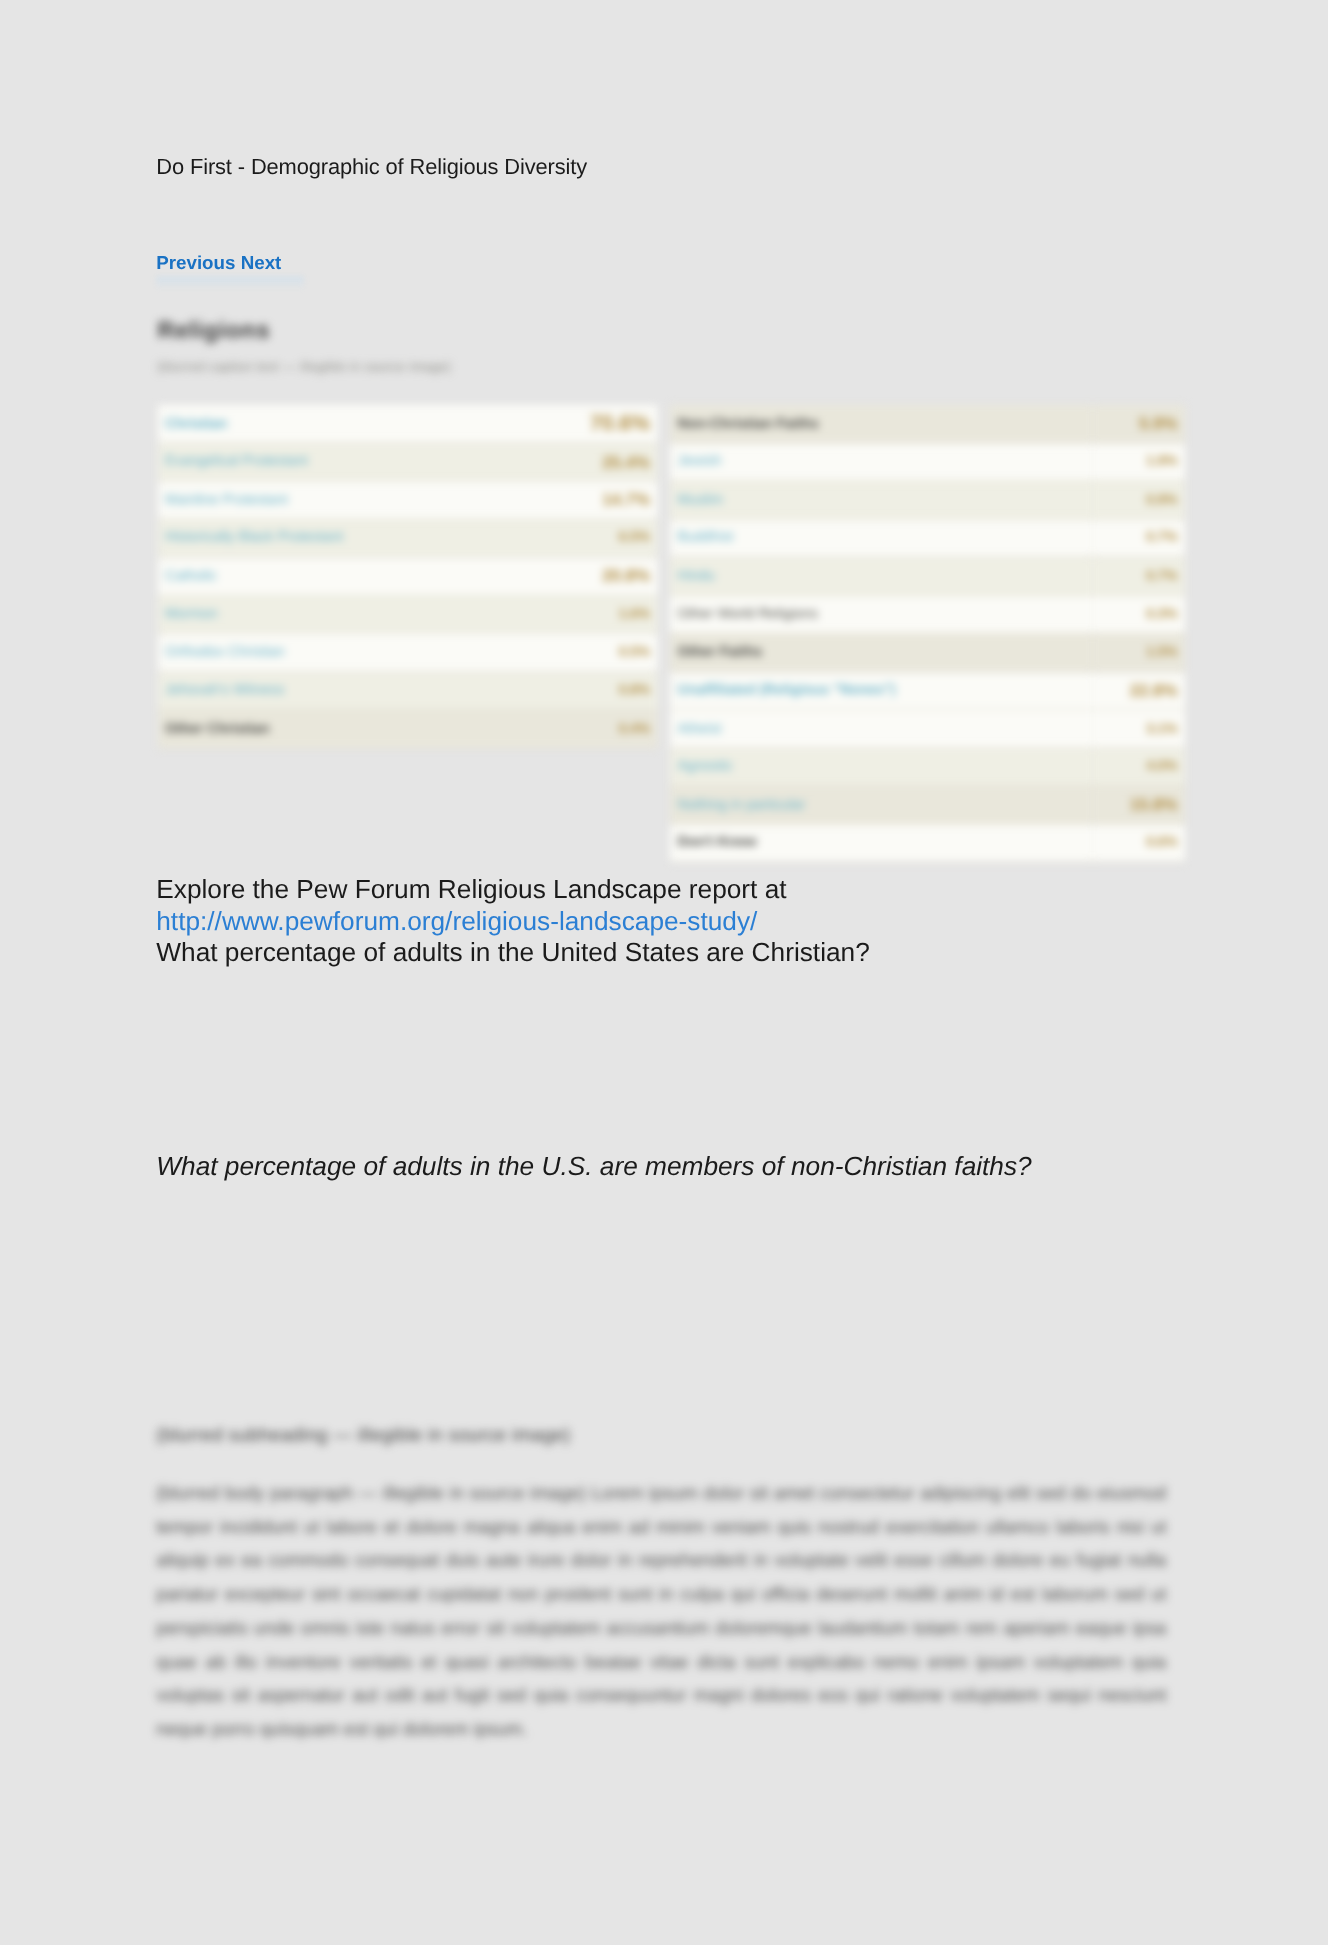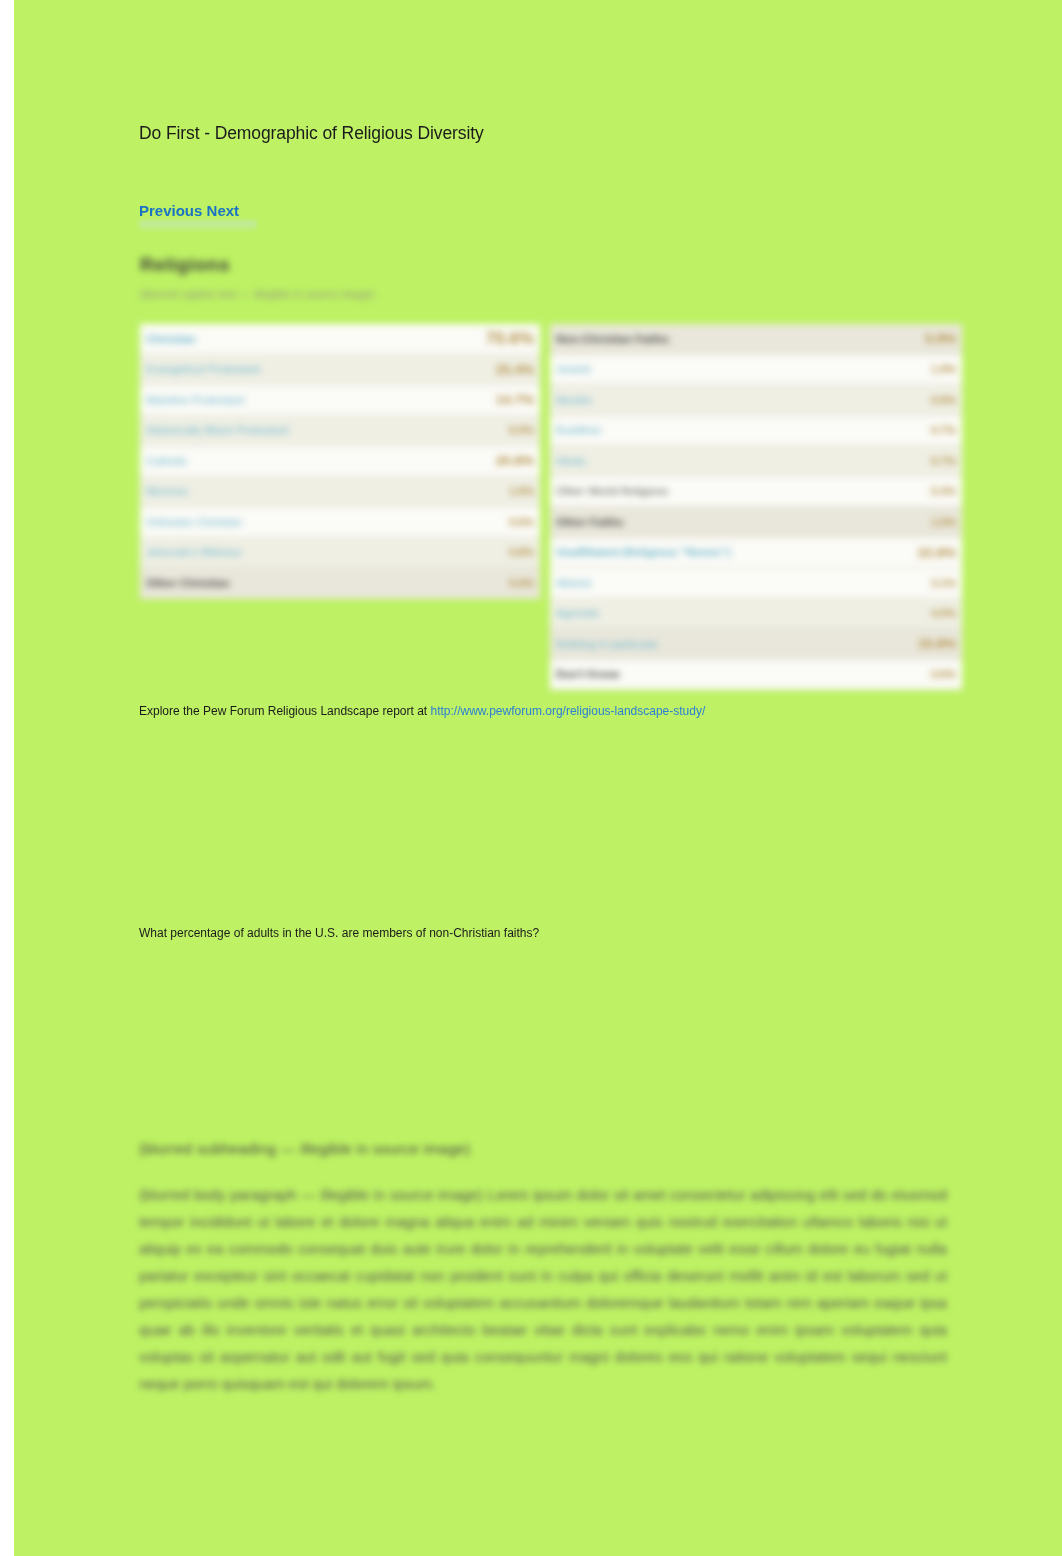--- a/index.html
+++ b/index.html
@@ -12,22 +12,21 @@
     height: 1556px;
     position: relative;
     font-family: "Liberation Sans", sans-serif;
     color: #1a1a1a;
     overflow: hidden;
   }
 
   .page {
     position: absolute;
     inset: 0;
-    background: #bef264;
-    margin-left: 14px;
+    background: #e5e5e5;
   }
 
   
   .doc-title {
     position: absolute;
     left: 125px;
     top: 121px;
     font-size: 17.5px;
     line-height: 24px;
     letter-spacing: -0.1px;
@@ -130,28 +129,28 @@
 
   .val-big   { font-size: 17px; color: #b8964a; }
   .val-mid   { font-size: 13.5px; color: #bb9a4e; }
   .val-small { font-size: 11px; color: #9a9a90; font-weight: normal; }
 
   
   .prose {
     position: absolute;
     left: 125px;
     width: 800px;
-    font-size: 12px;
+    font-size: 21px;
     line-height: 25.5px;
     color: #1b1b1b;
   }
   .prose a { color: #2b7fd4; text-decoration: none; }
 
   .explore-block { top: 699px; }
-  .q2-block { top: 921px; }
+  .q2-block { top: 921px; font-style: italic; }
 
   
   .article-blur {
     position: absolute;
     left: 125px;
     top: 1138px;
     width: 808px;
     filter: blur(3.4px);
     color: #4c4c4c;
   }
@@ -280,20 +279,21 @@
               <td class="value val-small">0.6%</td>
             </tr>
           </tbody>
       </table>
 
     </div>
   </div>
 
   <div class="prose explore-block">
     <span>Explore the Pew Forum Religious Landscape report at </span><a href="#">http://www.pewforum.org/religious-landscape-study/</a>
+    <div>What percentage of adults in the United States are Christian?</div>
   </div>
 
   <div class="prose q2-block">
     <div>What percentage of adults in the U.S. are members of non-Christian faiths?</div>
   </div>
 
   <div class="article-blur">
     <p class="art-head">(blurred subheading — illegible in source image)</p>
     <p class="art-body">(blurred body paragraph — illegible in source image) Lorem ipsum dolor sit amet consectetur adipiscing elit sed do eiusmod tempor incididunt ut labore et dolore magna aliqua enim ad minim veniam quis nostrud exercitation ullamco laboris nisi ut aliquip ex ea commodo consequat duis aute irure dolor in reprehenderit in voluptate velit esse cillum dolore eu fugiat nulla pariatur excepteur sint occaecat cupidatat non proident sunt in culpa qui officia deserunt mollit anim id est laborum sed ut perspiciatis unde omnis iste natus error sit voluptatem accusantium doloremque laudantium totam rem aperiam eaque ipsa quae ab illo inventore veritatis et quasi architecto beatae vitae dicta sunt explicabo nemo enim ipsam voluptatem quia voluptas sit aspernatur aut odit aut fugit sed quia consequuntur magni dolores eos qui ratione voluptatem sequi nesciunt neque porro quisquam est qui dolorem ipsum.</p>
   </div>

